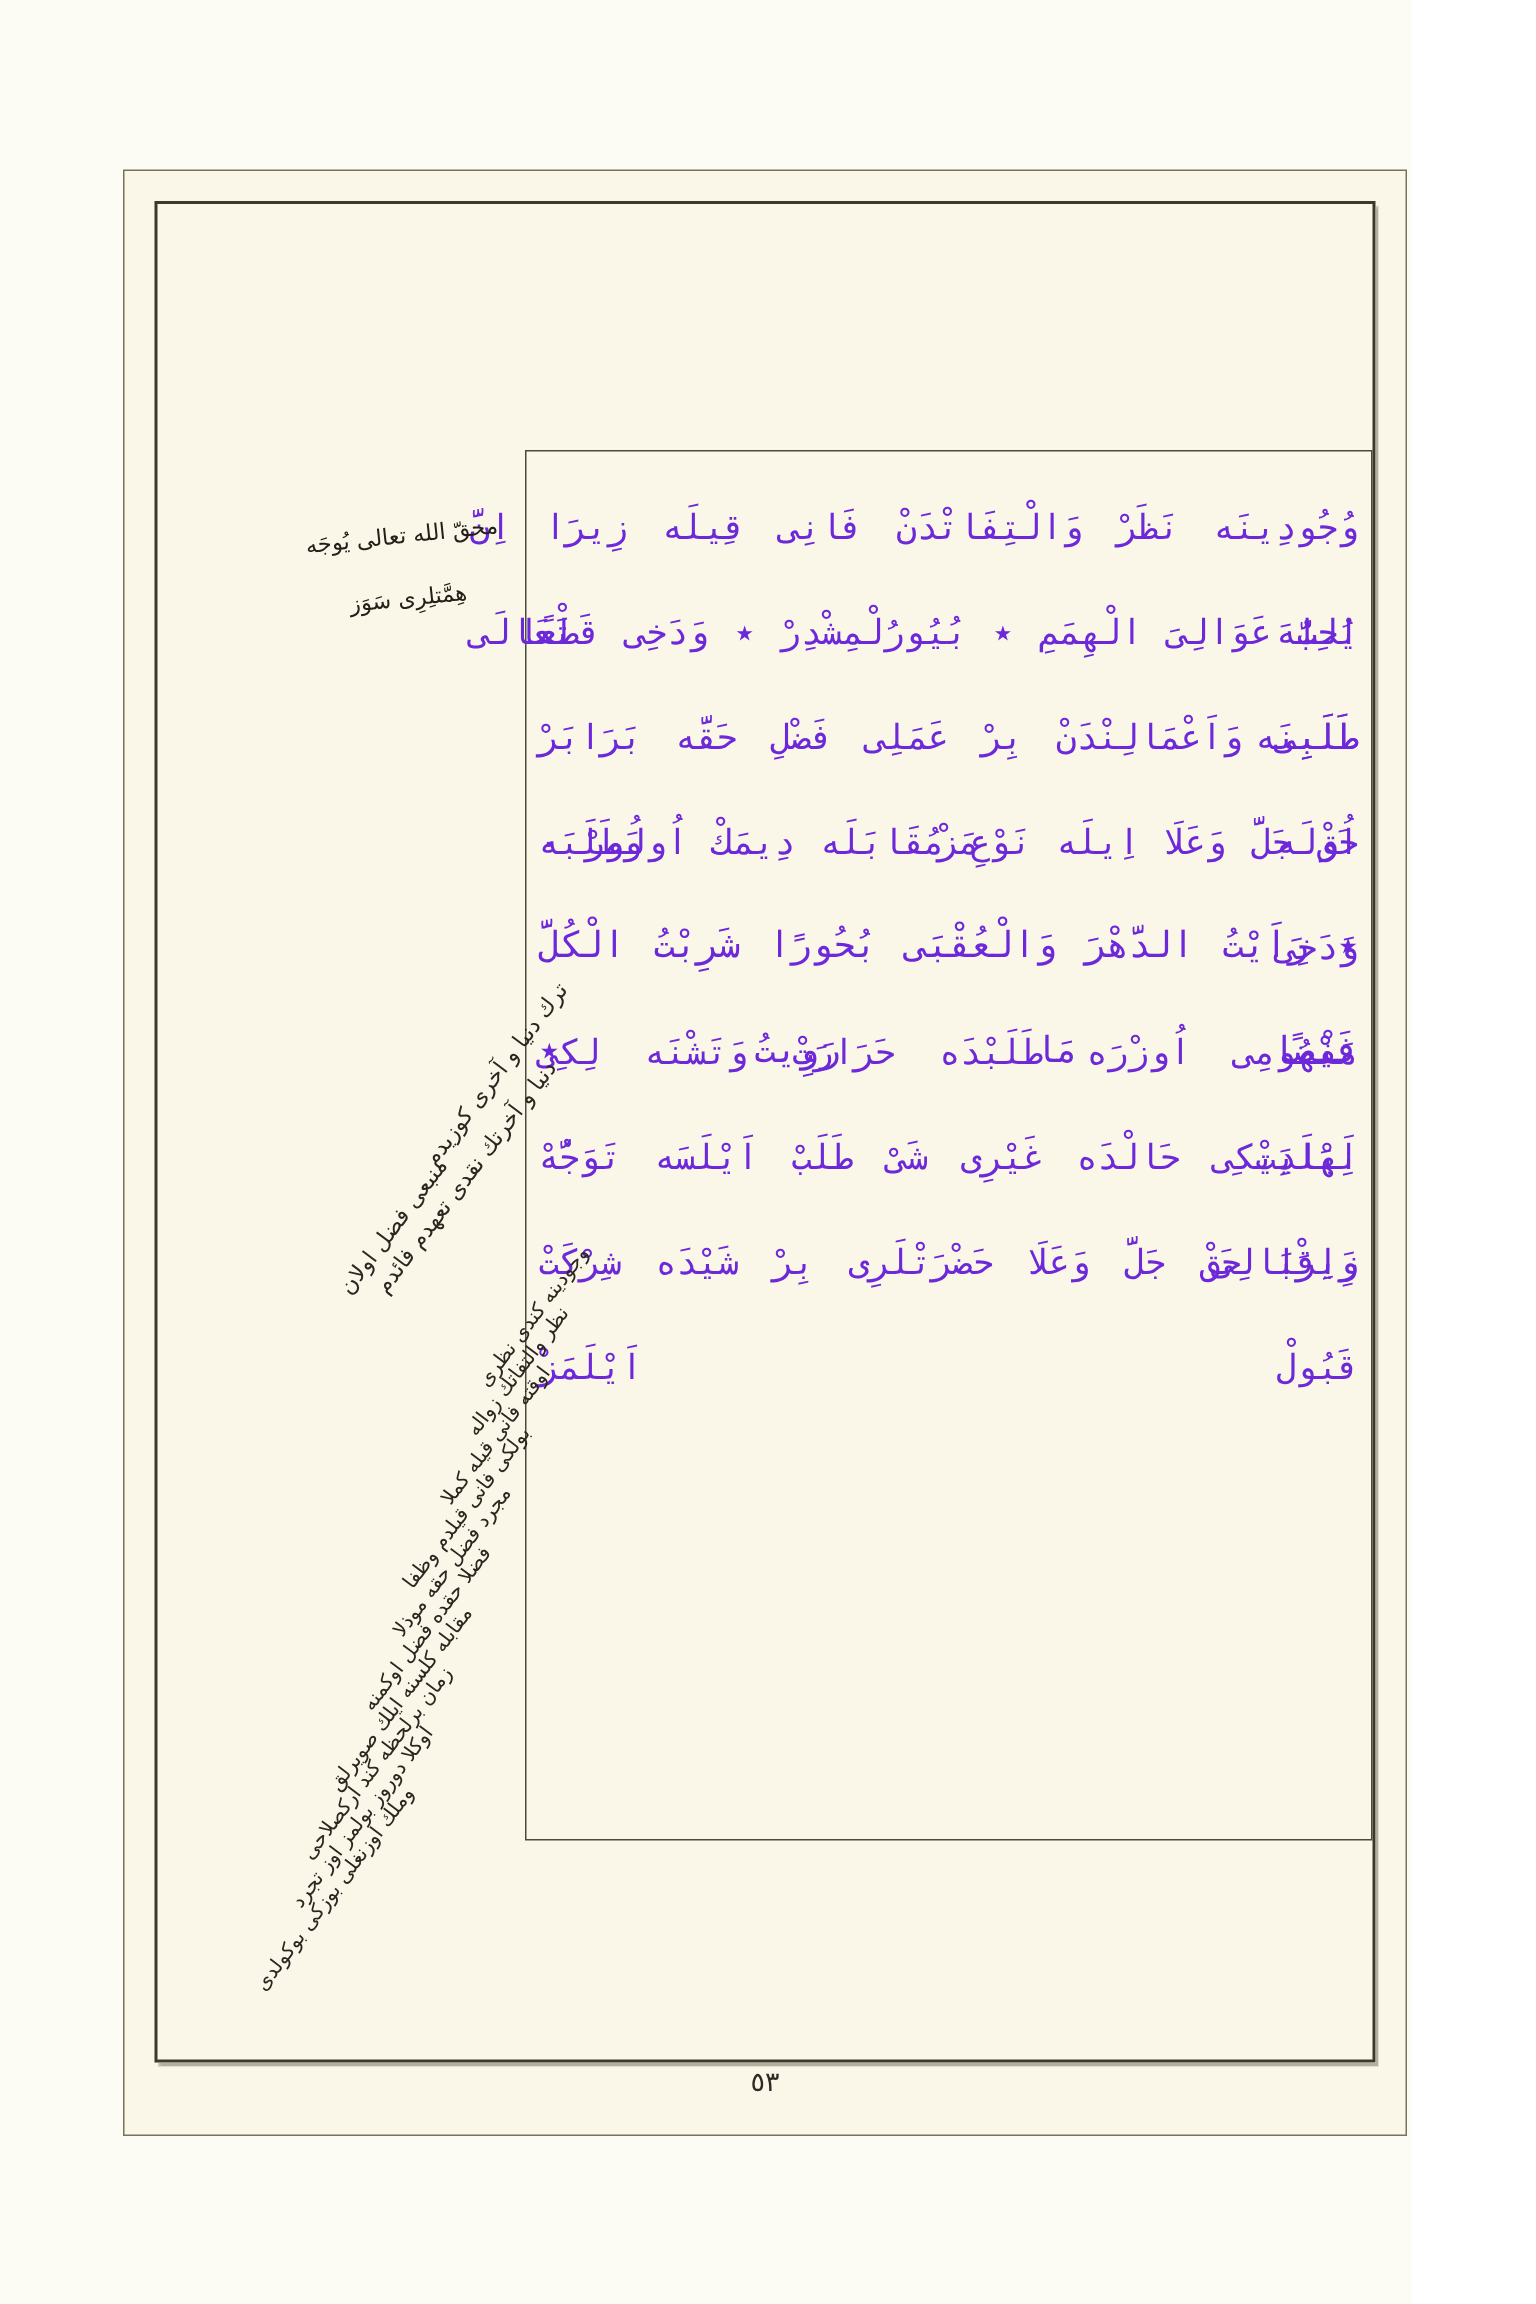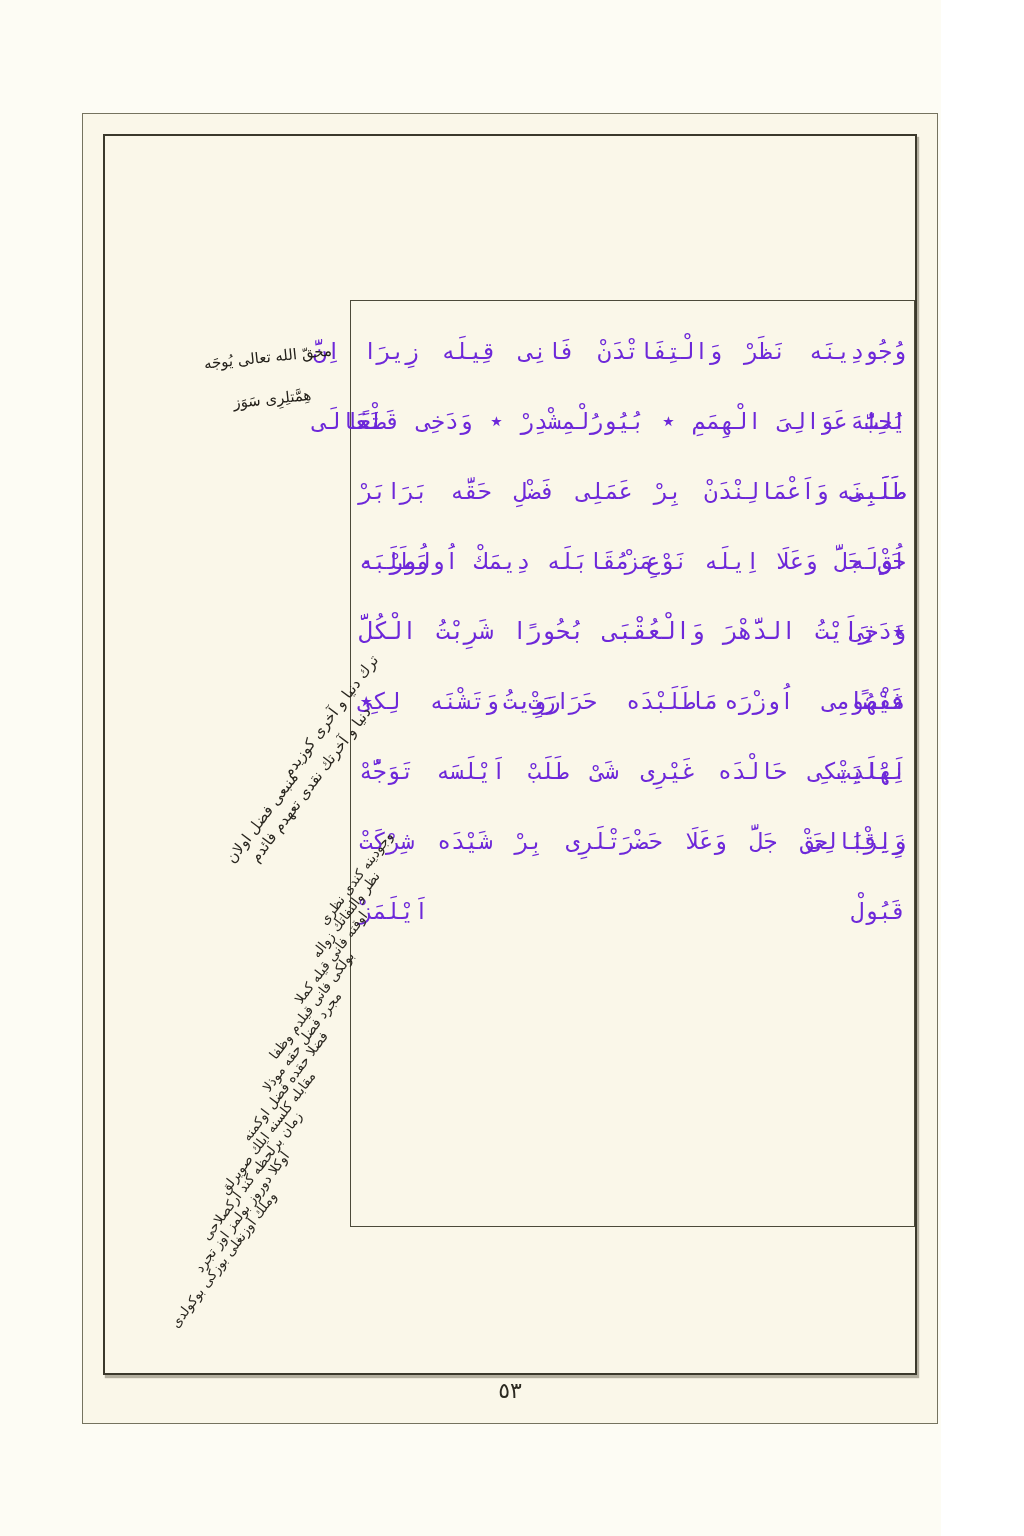--- a/index.html
+++ b/index.html
@@ -50,21 +50,21 @@
     position:absolute;
     direction:rtl;white-space:nowrap;
     transform-origin:100% 50%;
     transform:rotate(-53deg);
     color:#2a2720;
   }
   .diag.up{font-size:15px;}
   .diag.low{font-size:13.5px;letter-spacing:0;}
   .page-number{
     position:absolute;left:455px;top:1378px;width:110px;
-    text-align:center;font-size:22px;color:#2c2a22;
+    text-align:center;font-size:18px;color:#2c2a22;
     direction:rtl;
   }
 </style>
 </head>
 <body>
 
 <div class="scan-edge-right"></div>
 
 <div class="outer-frame"></div>
 <div class="inner-frame"></div>

